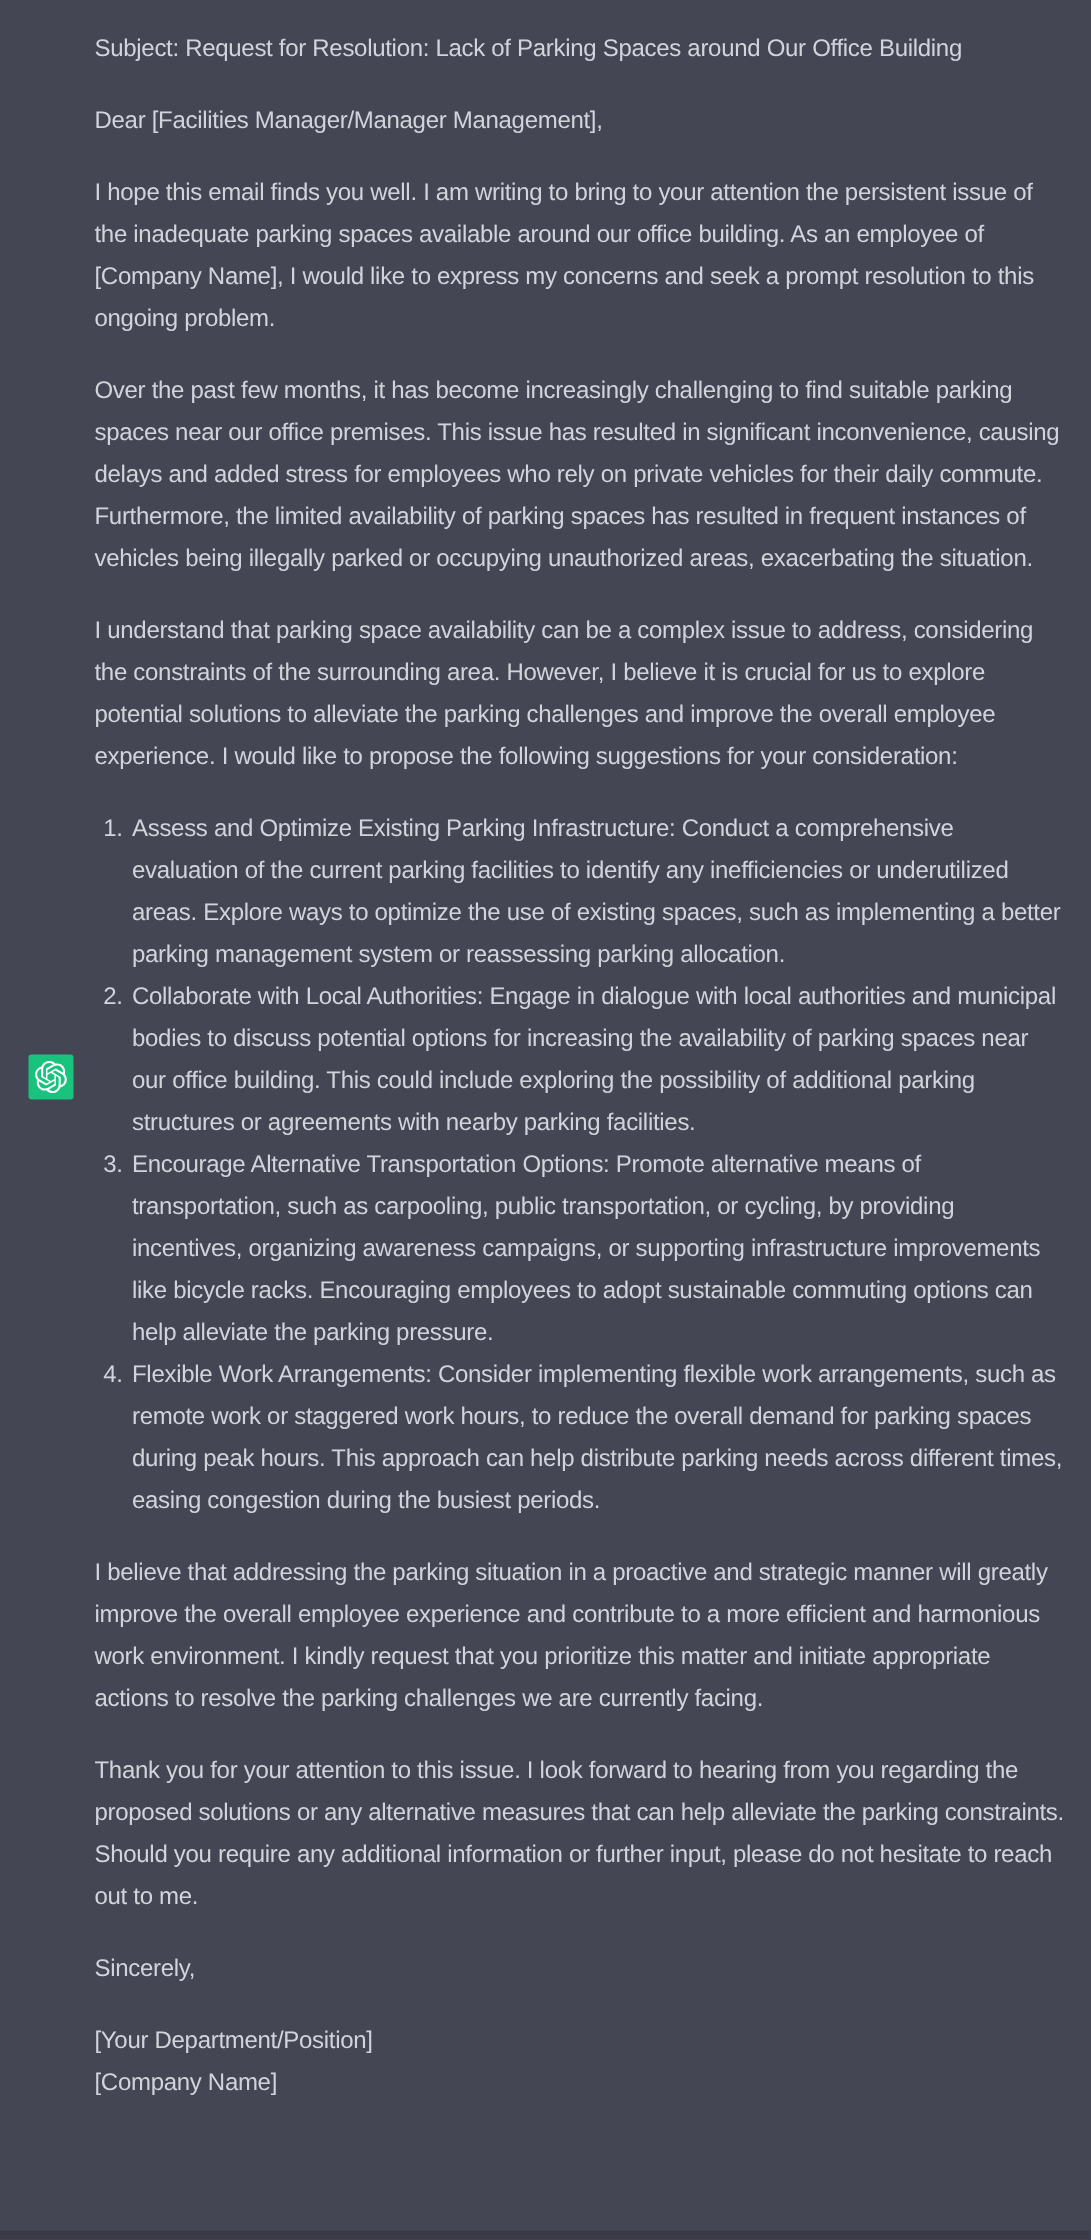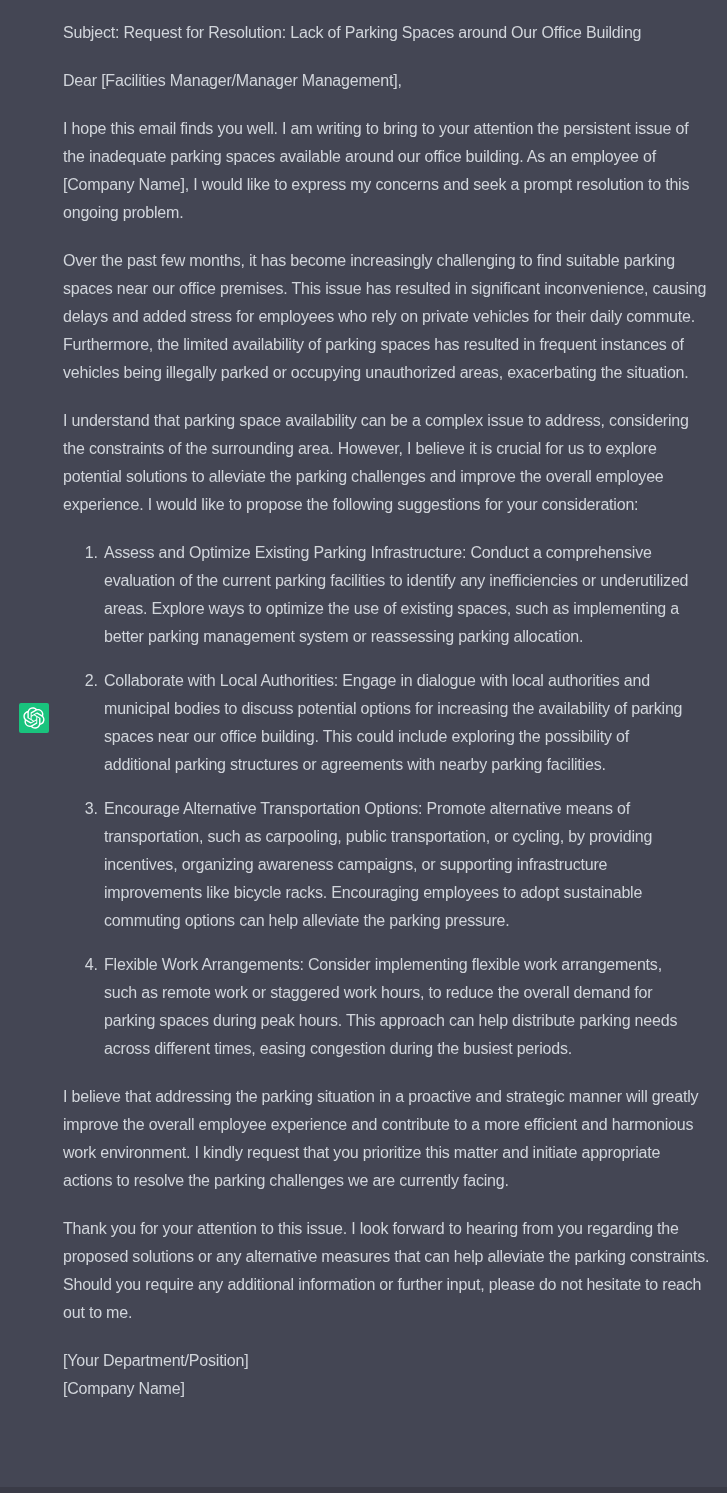--- a/index.html
+++ b/index.html
@@ -45,21 +45,21 @@
     letter-spacing: -0.2px;
   }
   .content p {
     margin: 0 0 20px 0;
   }
   .content ol {
     margin: 0 0 20px 0;
     padding-left: 23px;
   }
   .content li {
-    margin: 16px;
+    margin: 0;
     padding-left: 2px;
     line-height: 28px;
   }
   .bottom-strip {
     position: absolute;
     left: 0;
     bottom: 0;
     width: 100%;
     height: 6px;
     background: #3a3b47;
@@ -86,20 +86,21 @@
     <ol>
       <li>Assess and Optimize Existing Parking Infrastructure: Conduct a comprehensive evaluation of the current parking facilities to identify any inefficiencies or underutilized areas. Explore ways to optimize the use of existing spaces, such as implementing a better parking management system or reassessing parking allocation.</li>
       <li>Collaborate with Local Authorities: Engage in dialogue with local authorities and municipal bodies to discuss potential options for increasing the availability of parking spaces near our office building. This could include exploring the possibility of additional parking structures or agreements with nearby parking facilities.</li>
       <li>Encourage Alternative Transportation Options: Promote alternative means of transportation, such as carpooling, public transportation, or cycling, by providing incentives, organizing awareness campaigns, or supporting infrastructure improvements like bicycle racks. Encouraging employees to adopt sustainable commuting options can help alleviate the parking pressure.</li>
       <li>Flexible Work Arrangements: Consider implementing flexible work arrangements, such as remote work or staggered work hours, to reduce the overall demand for parking spaces during peak hours. This approach can help distribute parking needs across different times, easing congestion during the busiest periods.</li>
     </ol>
 
     <p>I believe that addressing the parking situation in a proactive and strategic manner will greatly improve the overall employee experience and contribute to a more efficient and harmonious work environment. I kindly request that you prioritize this matter and initiate appropriate actions to resolve the parking challenges we are currently facing.</p>
     <p>Thank you for your attention to this issue. I look forward to hearing from you regarding the proposed solutions or any alternative measures that can help alleviate the parking constraints. Should you require any additional information or further input, please do not hesitate to reach out to me.</p>
 
+    <p>Sincerely,</p>
 
     <p class="signature">
       </p>
       <div>[Your Department/Position]</div>
       <div>[Company Name]</div>
     <p></p>
   </div>
 </div>
 
 <div class="bottom-strip"></div>

